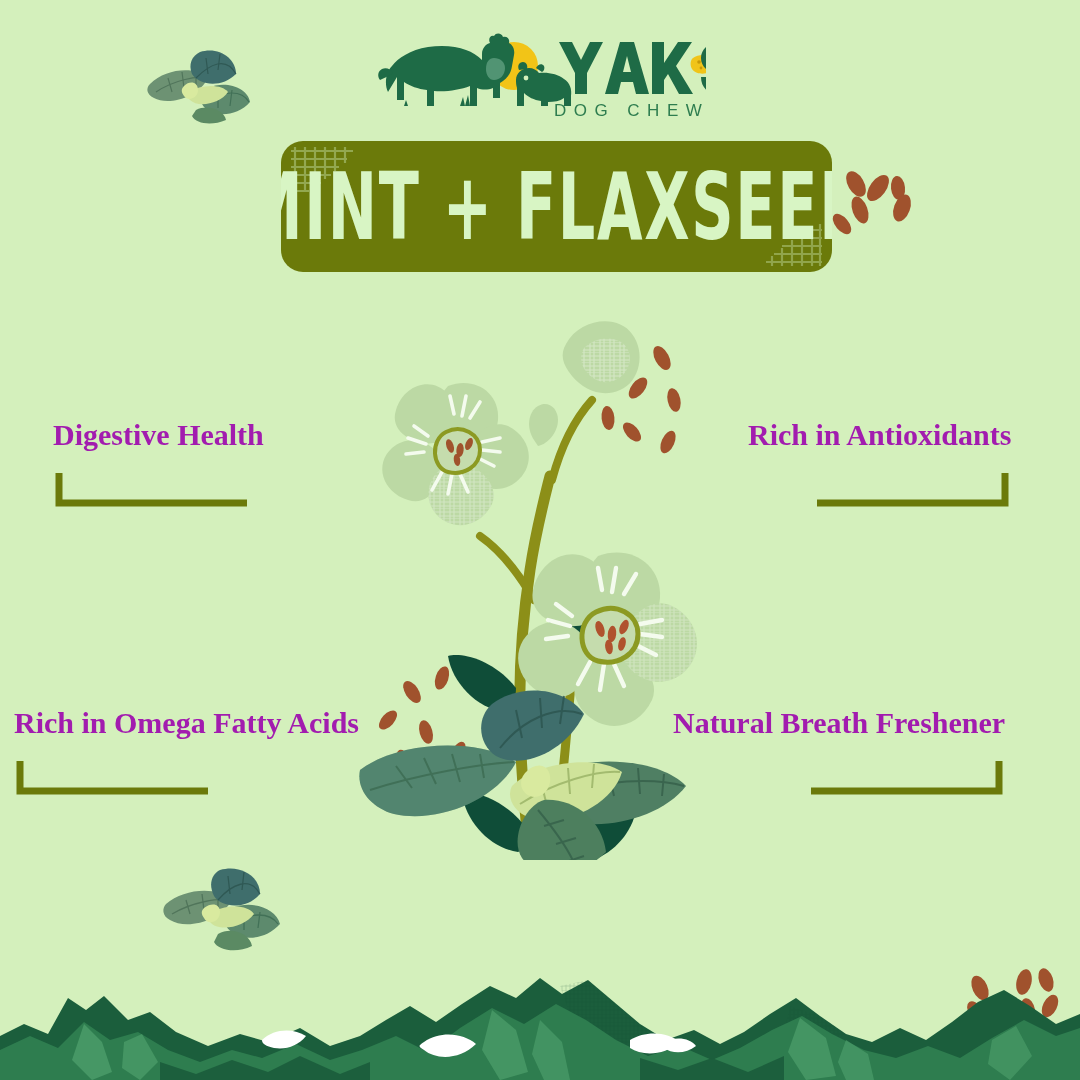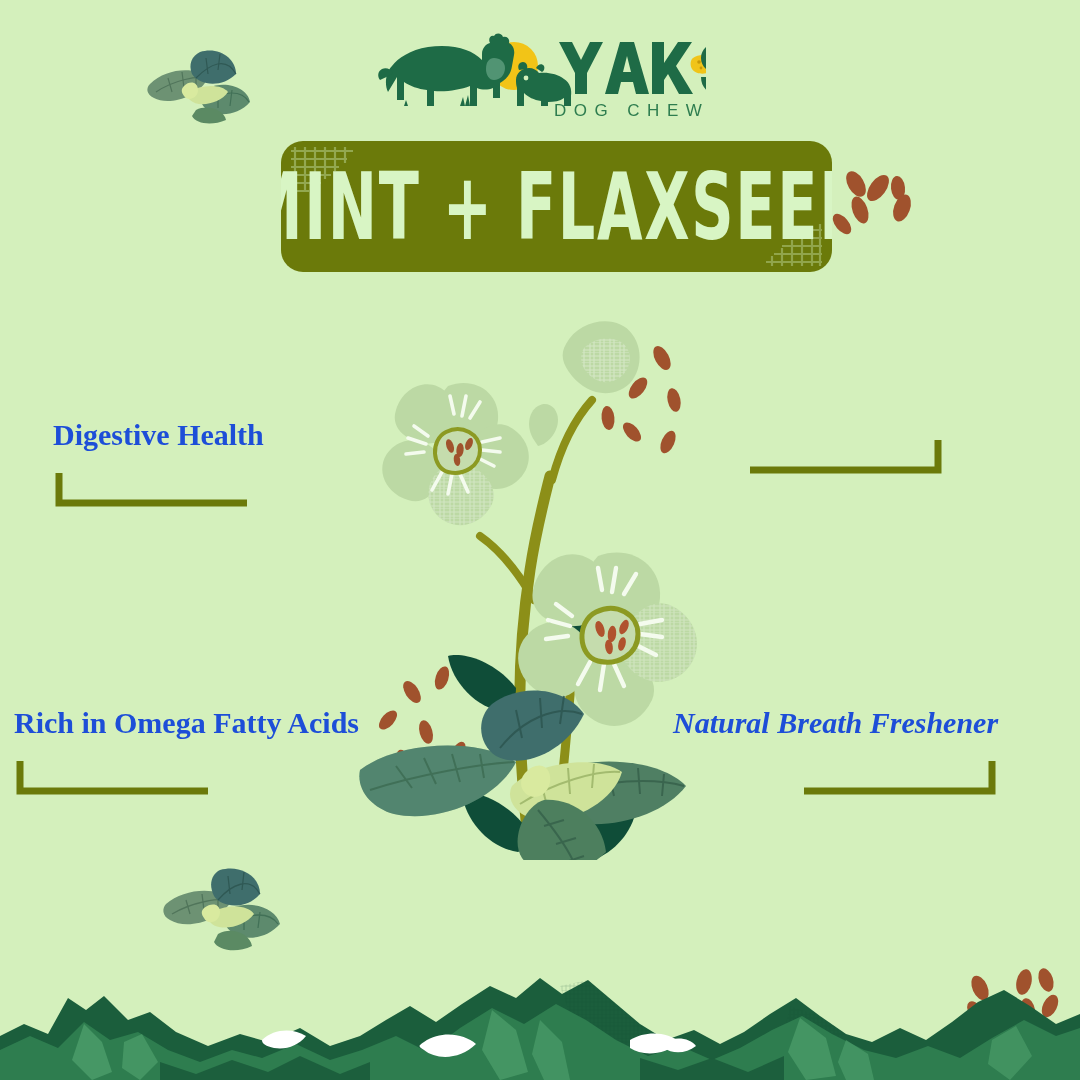--- a/index.html
+++ b/index.html
@@ -45,29 +45,29 @@
   
   .art { position:absolute; left:330px; top:300px; width:420px; height:560px; }
   .art svg { display:block; width:420px; height:560px; }
 
   
   .benefit { position:absolute; }
   .benefit .btext {
     font-family:"Liberation Serif", serif;
     font-weight:700;
     font-size:30px;
-    color:#1d4ed8;
+    color:#a21caf;
     white-space:nowrap;
     line-height:1.1;
   }
   .benefit .bracket { display:block; margin-top:20px; }
   .benefit.b-tl { left:53px;  top:418px; }
   .benefit.b-tr { left:748px; top:418px; text-align:right; }
   .benefit.b-bl { left:14px;  top:706px; }
-  .benefit.b-br { left:673px; top:706px; text-align:right;font-style:italic; }
+  .benefit.b-br { left:673px; top:706px; text-align:right; }
   .benefit.b-tr .bracket, .benefit.b-br .bracket { margin-left:auto; }
 
   
   .sprig { position:absolute; }
   .sprig.s1 { left:144px; top:36px;  width:110px; height:90px; }
   .sprig.s2 { left:160px; top:856px; width:126px; height:100px; }
   .sprig svg { display:block; width:100%; height:100%; }
 
   
   .seeds { position:absolute; }
@@ -312,20 +312,21 @@
   </div>
 
   <div class="benefit b-tl">
     <div class="btext">Digestive Health</div>
     <svg class="bracket" width="196" height="38" viewBox="0 0 196 38" xmlns="http://www.w3.org/2000/svg">
       <path d="M6 2 L6 32 L194 32" stroke="#6b7a0a" stroke-width="7" fill="none"></path>
     </svg>
   </div>
 
   <div class="benefit b-tr">
+    <div class="btext">Rich in Antioxidants</div>
     <svg class="bracket" width="196" height="38" viewBox="0 0 196 38" xmlns="http://www.w3.org/2000/svg">
       <path d="M2 32 L190 32 L190 2" stroke="#6b7a0a" stroke-width="7" fill="none"></path>
     </svg>
   </div>
 
   <div class="benefit b-bl">
     <div class="btext">Rich in Omega Fatty Acids</div>
     <svg class="bracket" width="196" height="38" viewBox="0 0 196 38" xmlns="http://www.w3.org/2000/svg">
       <path d="M6 2 L6 32 L194 32" stroke="#6b7a0a" stroke-width="7" fill="none"></path>
     </svg>

